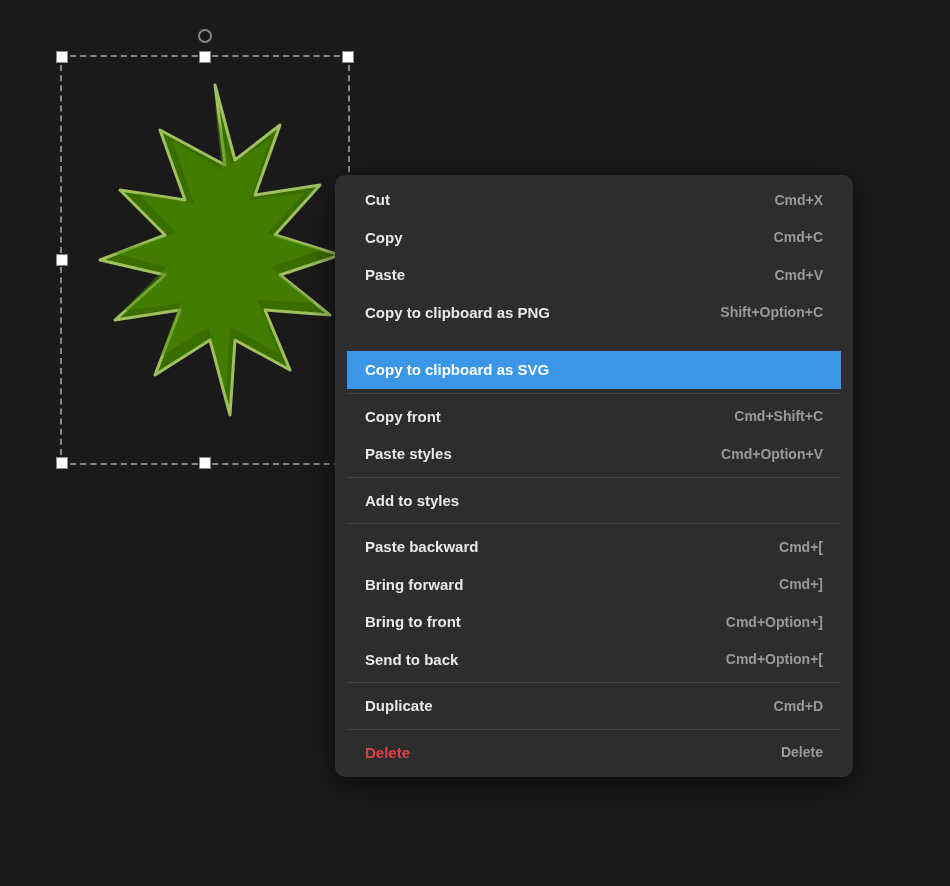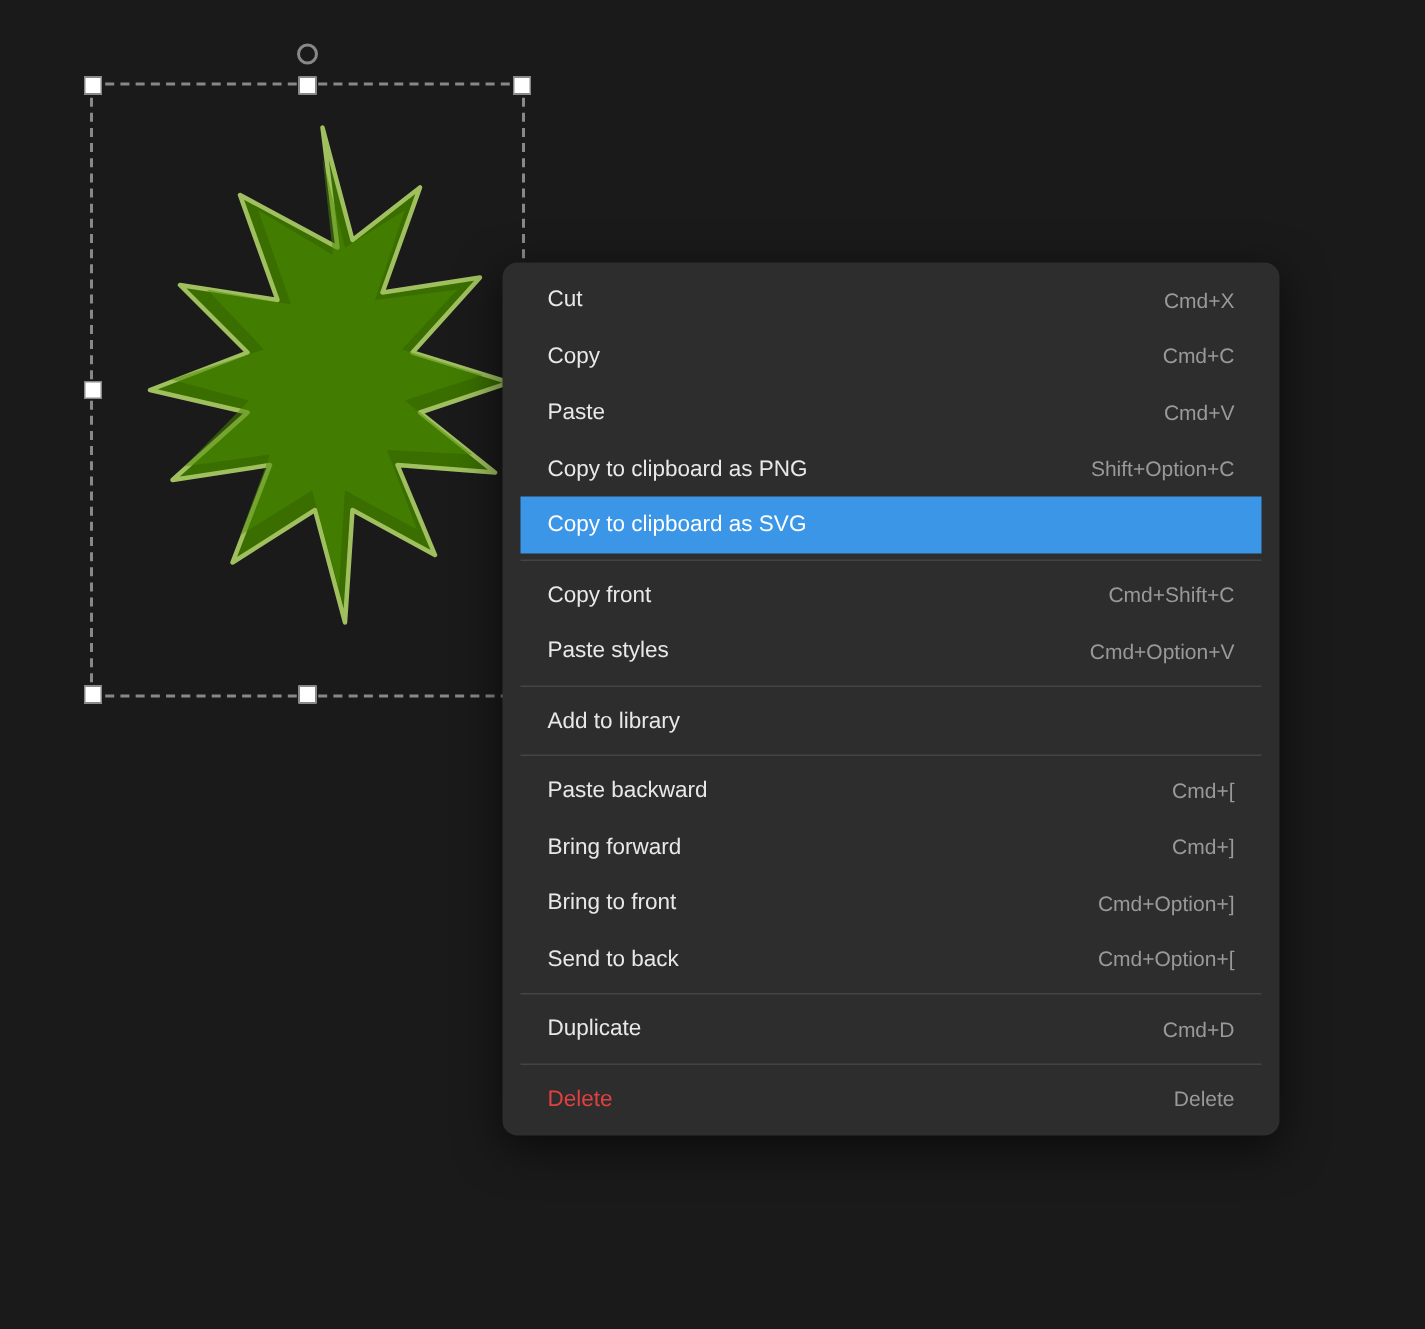--- a/index.html
+++ b/index.html
@@ -73,36 +73,38 @@
     .context-menu {
       position: absolute;
       top: 175px;
       left: 335px;
       width: 518px;
       background: #2d2d2d;
       border-radius: 10px;
       overflow: hidden;
       box-shadow: 0 8px 30px rgba(0,0,0,0.6);
       padding: 6px 12px;
+      font-weight: bold;
     }
 
     .menu-item {
       display: flex;
       justify-content: space-between;
       align-items: center;
       padding: 9px 18px;
       cursor: pointer;
       font-size: 15px;
       color: #e8e8e8;
       line-height: 1.3;
     }
 
     .menu-item.active {
       background: #3b96e8;
       color: #fff;
+      margin-top: 20px;
     }
 
     .menu-item.delete-item {
       color: #e04040;
     }
 
     .menu-item .shortcut {
       color: #999;
       font-size: 14px;
       margin-left: 40px;
@@ -168,21 +170,21 @@
       <div class="menu-item">
         <span>Copy front</span>
         <span class="shortcut">Cmd+Shift+C</span>
       </div>
       <div class="menu-item">
         <span>Paste styles</span>
         <span class="shortcut">Cmd+Option+V</span>
       </div>
       <div class="menu-divider"></div>
       <div class="menu-item">
-        <span>Add to library</span>
+        <span>Add to styles</span>
       </div>
       <div class="menu-divider"></div>
       <div class="menu-item">
         <span>Paste backward</span>
         <span class="shortcut">Cmd+[</span>
       </div>
       <div class="menu-item">
         <span>Bring forward</span>
         <span class="shortcut">Cmd+]</span>
       </div>

